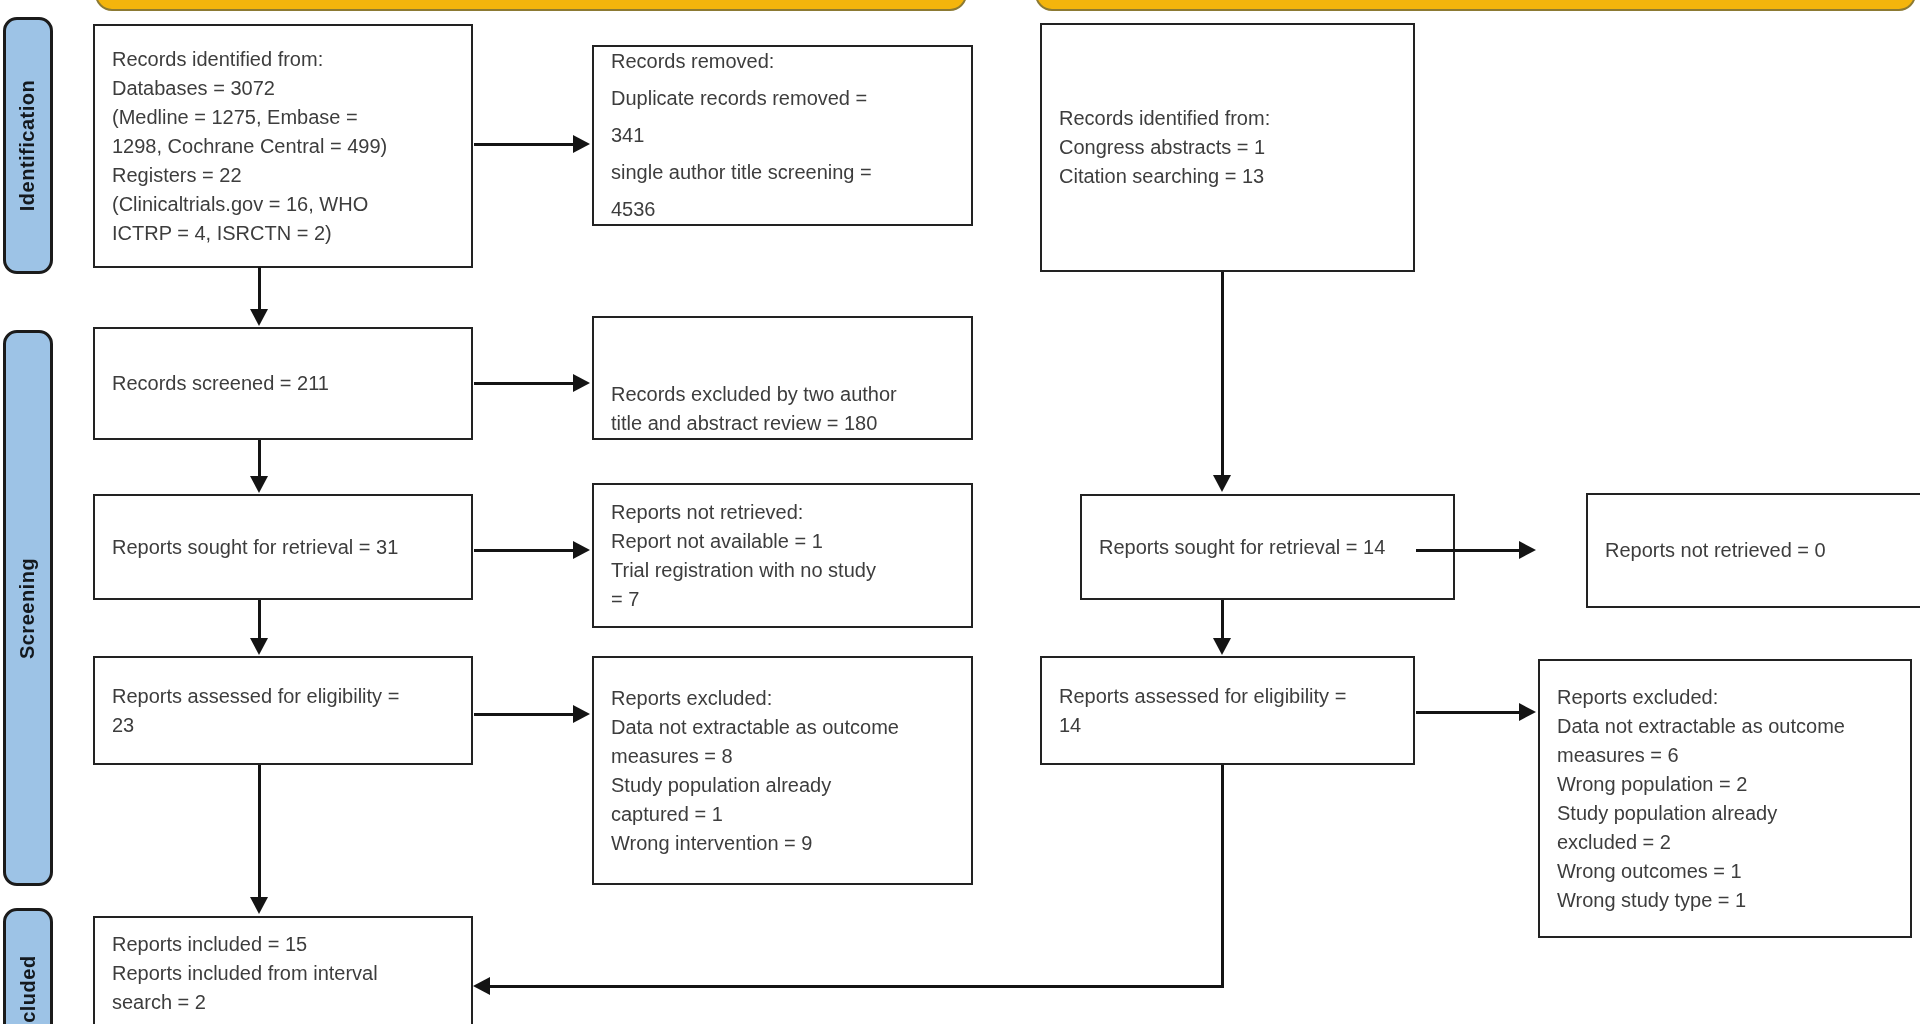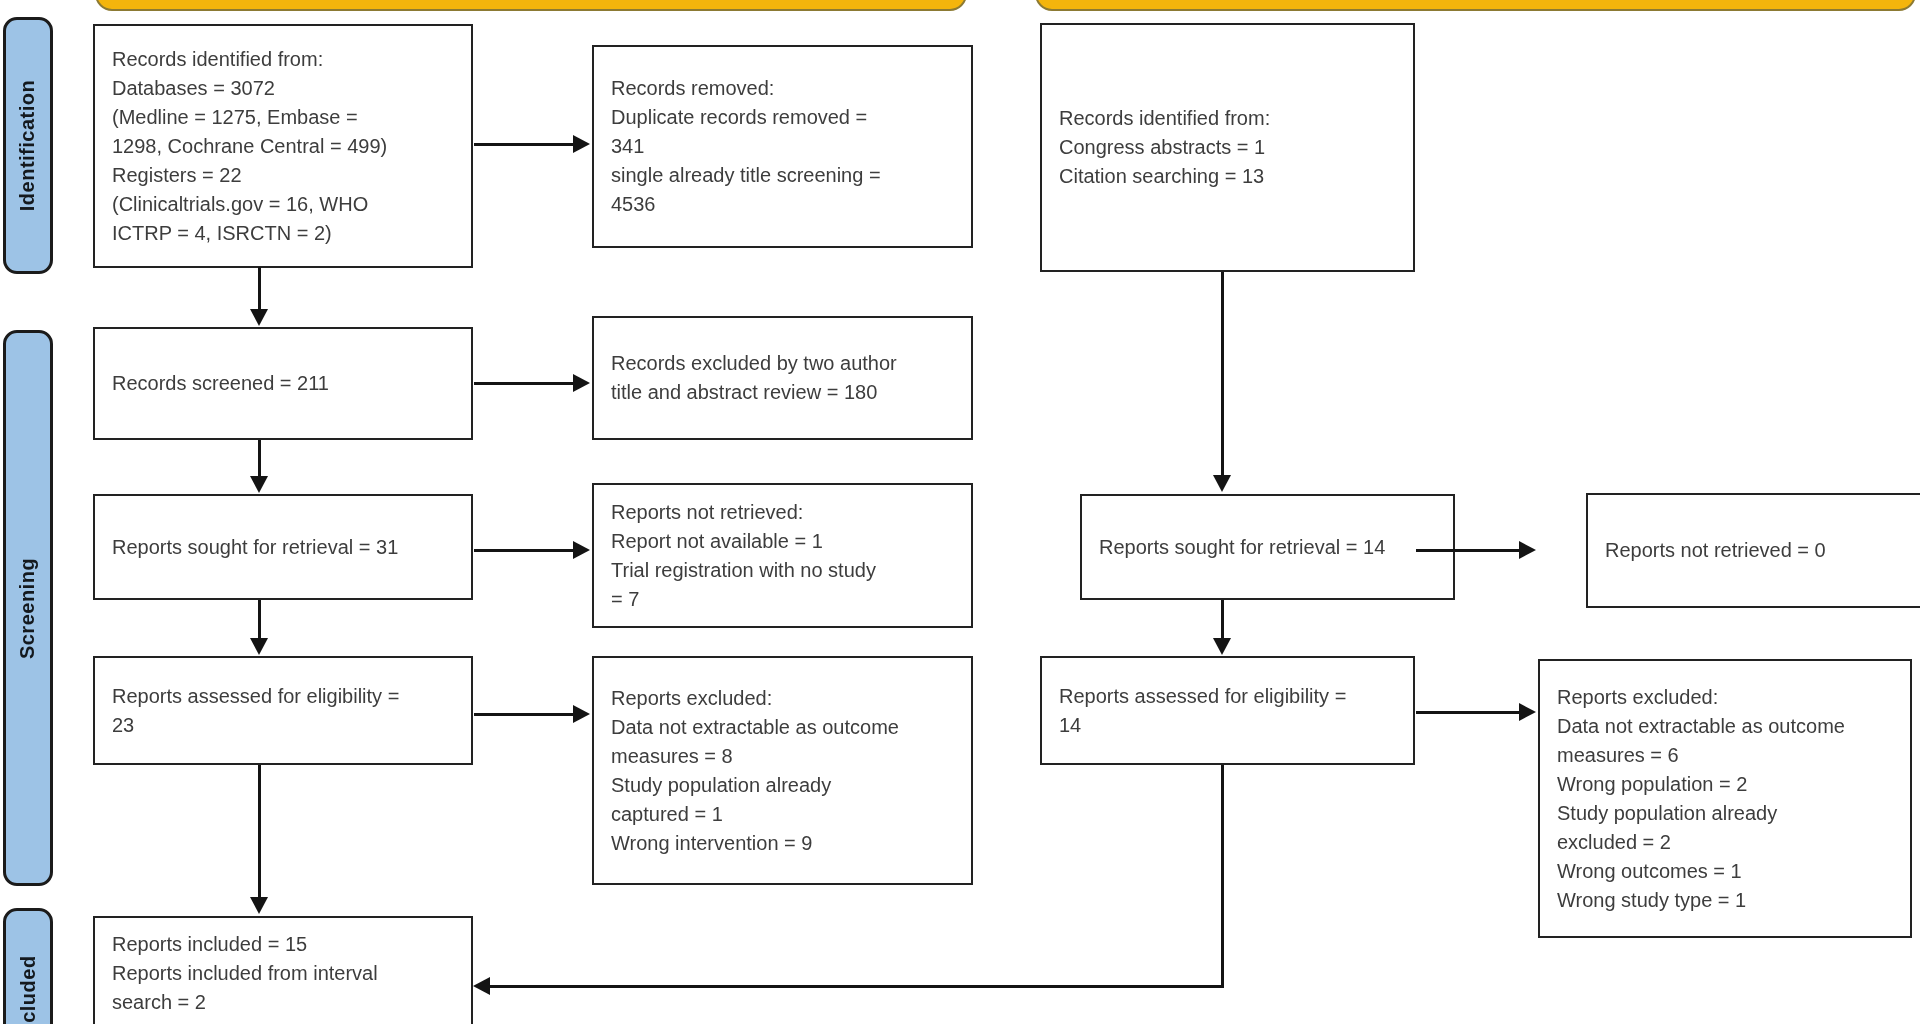--- a/index.html
+++ b/index.html
@@ -19,24 +19,24 @@
   .stage-identification{top:17px;height:257px;}
   .stage-screening{top:330px;height:556px;}
   .stage-included{top:908px;height:180px;}
 
   
   .box{position:absolute;background:#ffffff;border:2.5px solid #222222;box-sizing:border-box;
        display:flex;flex-direction:column;justify-content:center;padding:0 17px;
        font-size:20px;line-height:29px;color:#3d3d3d;}
   .box .bl{white-space:nowrap;}
   .box-a1{left:93px;top:24px;width:380px;height:244px;}
-  .box-b1{left:592px;top:45px;width:381px;height:203px;}
+  .box-b1{left:592px;top:45px;width:381px;height:181px;justify-content:space-between;}
   .box-c1{left:1040px;top:23px;width:375px;height:249px;}
   .box-a2{left:93px;top:327px;width:380px;height:113px;}
-  .box-b2{left:592px;top:316px;width:381px;height:124px;}
+  .box-b2{left:592px;top:316px;width:381px;height:124px;justify-content:flex-end;}
   .box-a3{left:93px;top:494px;width:380px;height:106px;}
   .box-b3{left:592px;top:483px;width:381px;height:145px;}
   .box-c3{left:1040px;top:494px;width:375px;height:106px;margin-left:40px;}
   .box-d3{left:1586px;top:493px;width:374px;height:115px;}
   .box-a4{left:93px;top:656px;width:380px;height:109px;}
   .box-b4{left:592px;top:656px;width:381px;height:229px;}
   .box-c4{left:1040px;top:656px;width:375px;height:109px;}
   .box-d4{left:1538px;top:659px;width:374px;height:279px;}
   .box-a5{left:93px;top:916px;width:380px;height:150px;justify-content:flex-start;padding-top:12px;}
 
@@ -71,21 +71,21 @@
       <div class="bl">(Medline = 1275, Embase =</div>
       <div class="bl">1298, Cochrane Central = 499)</div>
       <div class="bl">Registers = 22</div>
       <div class="bl">(Clinicaltrials.gov = 16, WHO</div>
       <div class="bl">ICTRP = 4, ISRCTN = 2)</div>
     </div>
   <div class="box box-b1">
       <div class="bl">Records removed:</div>
       <div class="bl">Duplicate records removed =</div>
       <div class="bl">341</div>
-      <div class="bl">single already title screening =</div>
+      <div class="bl">single author title screening =</div>
       <div class="bl">4536</div>
     </div>
   <div class="box box-c1">
       <div class="bl">Records identified from:</div>
       <div class="bl">Congress abstracts = 1</div>
       <div class="bl">Citation searching = 13</div>
     </div>
   <div class="box box-a2">
       <div class="bl">Records screened = 211</div>
     </div>

